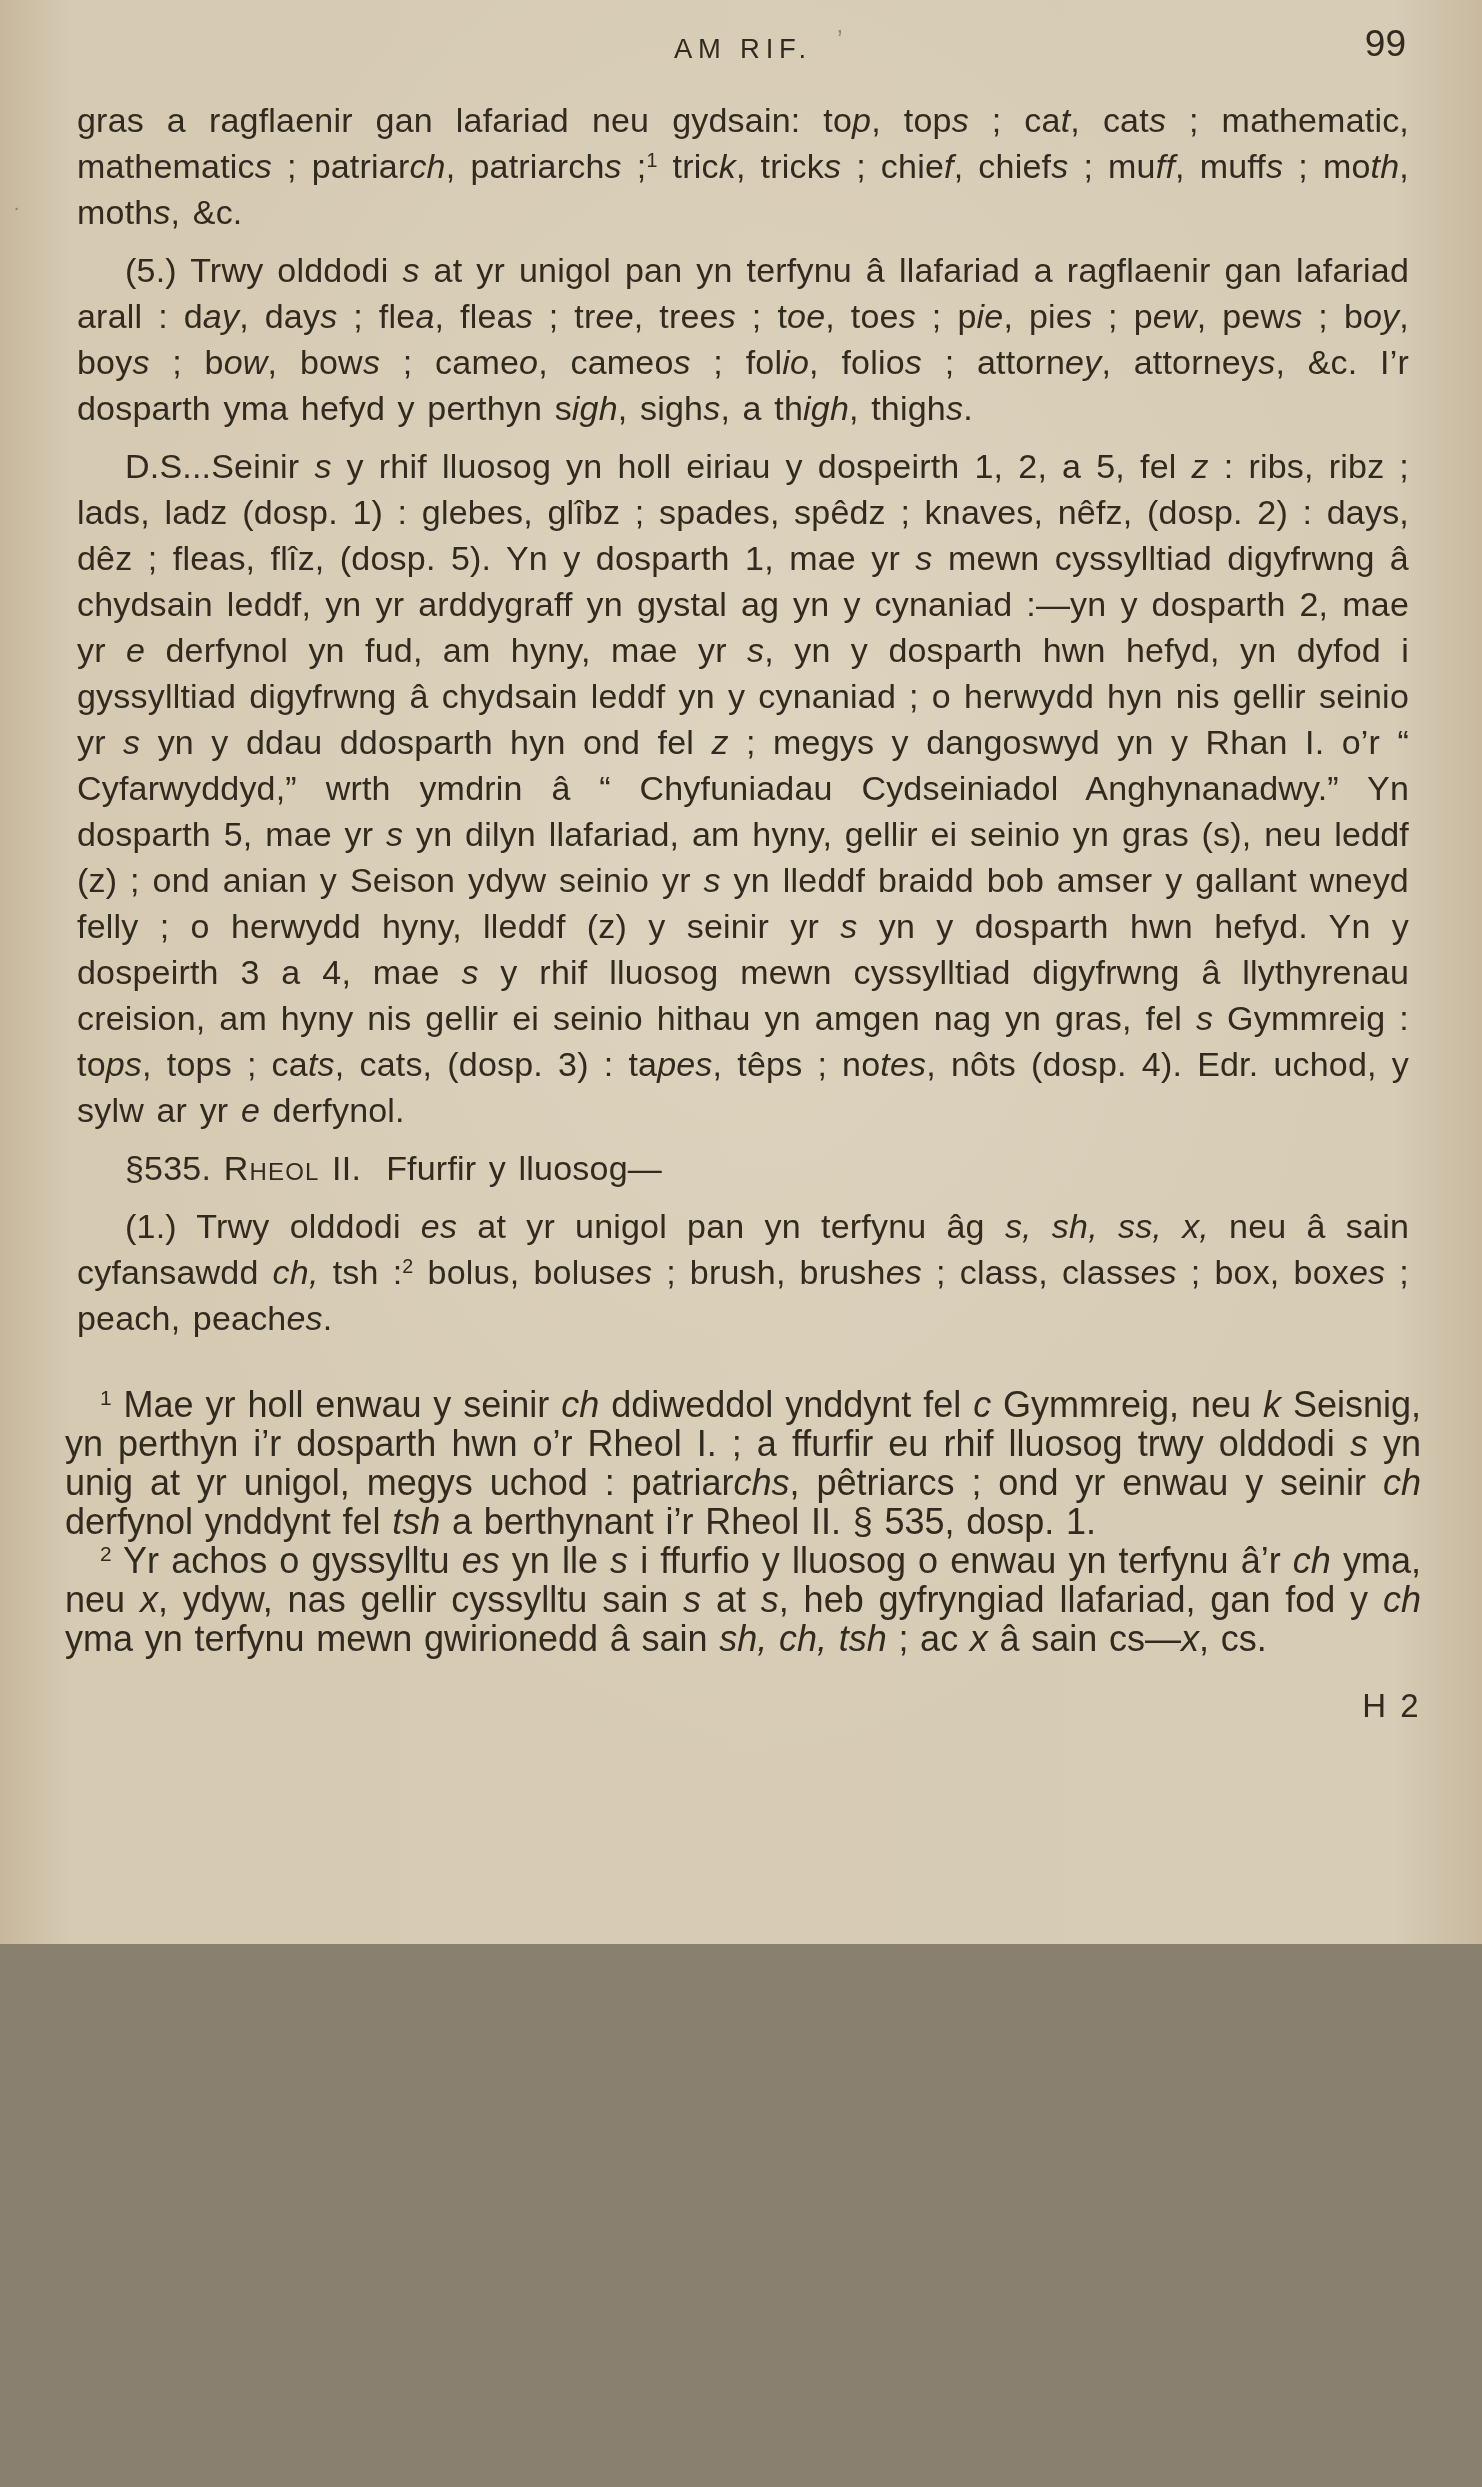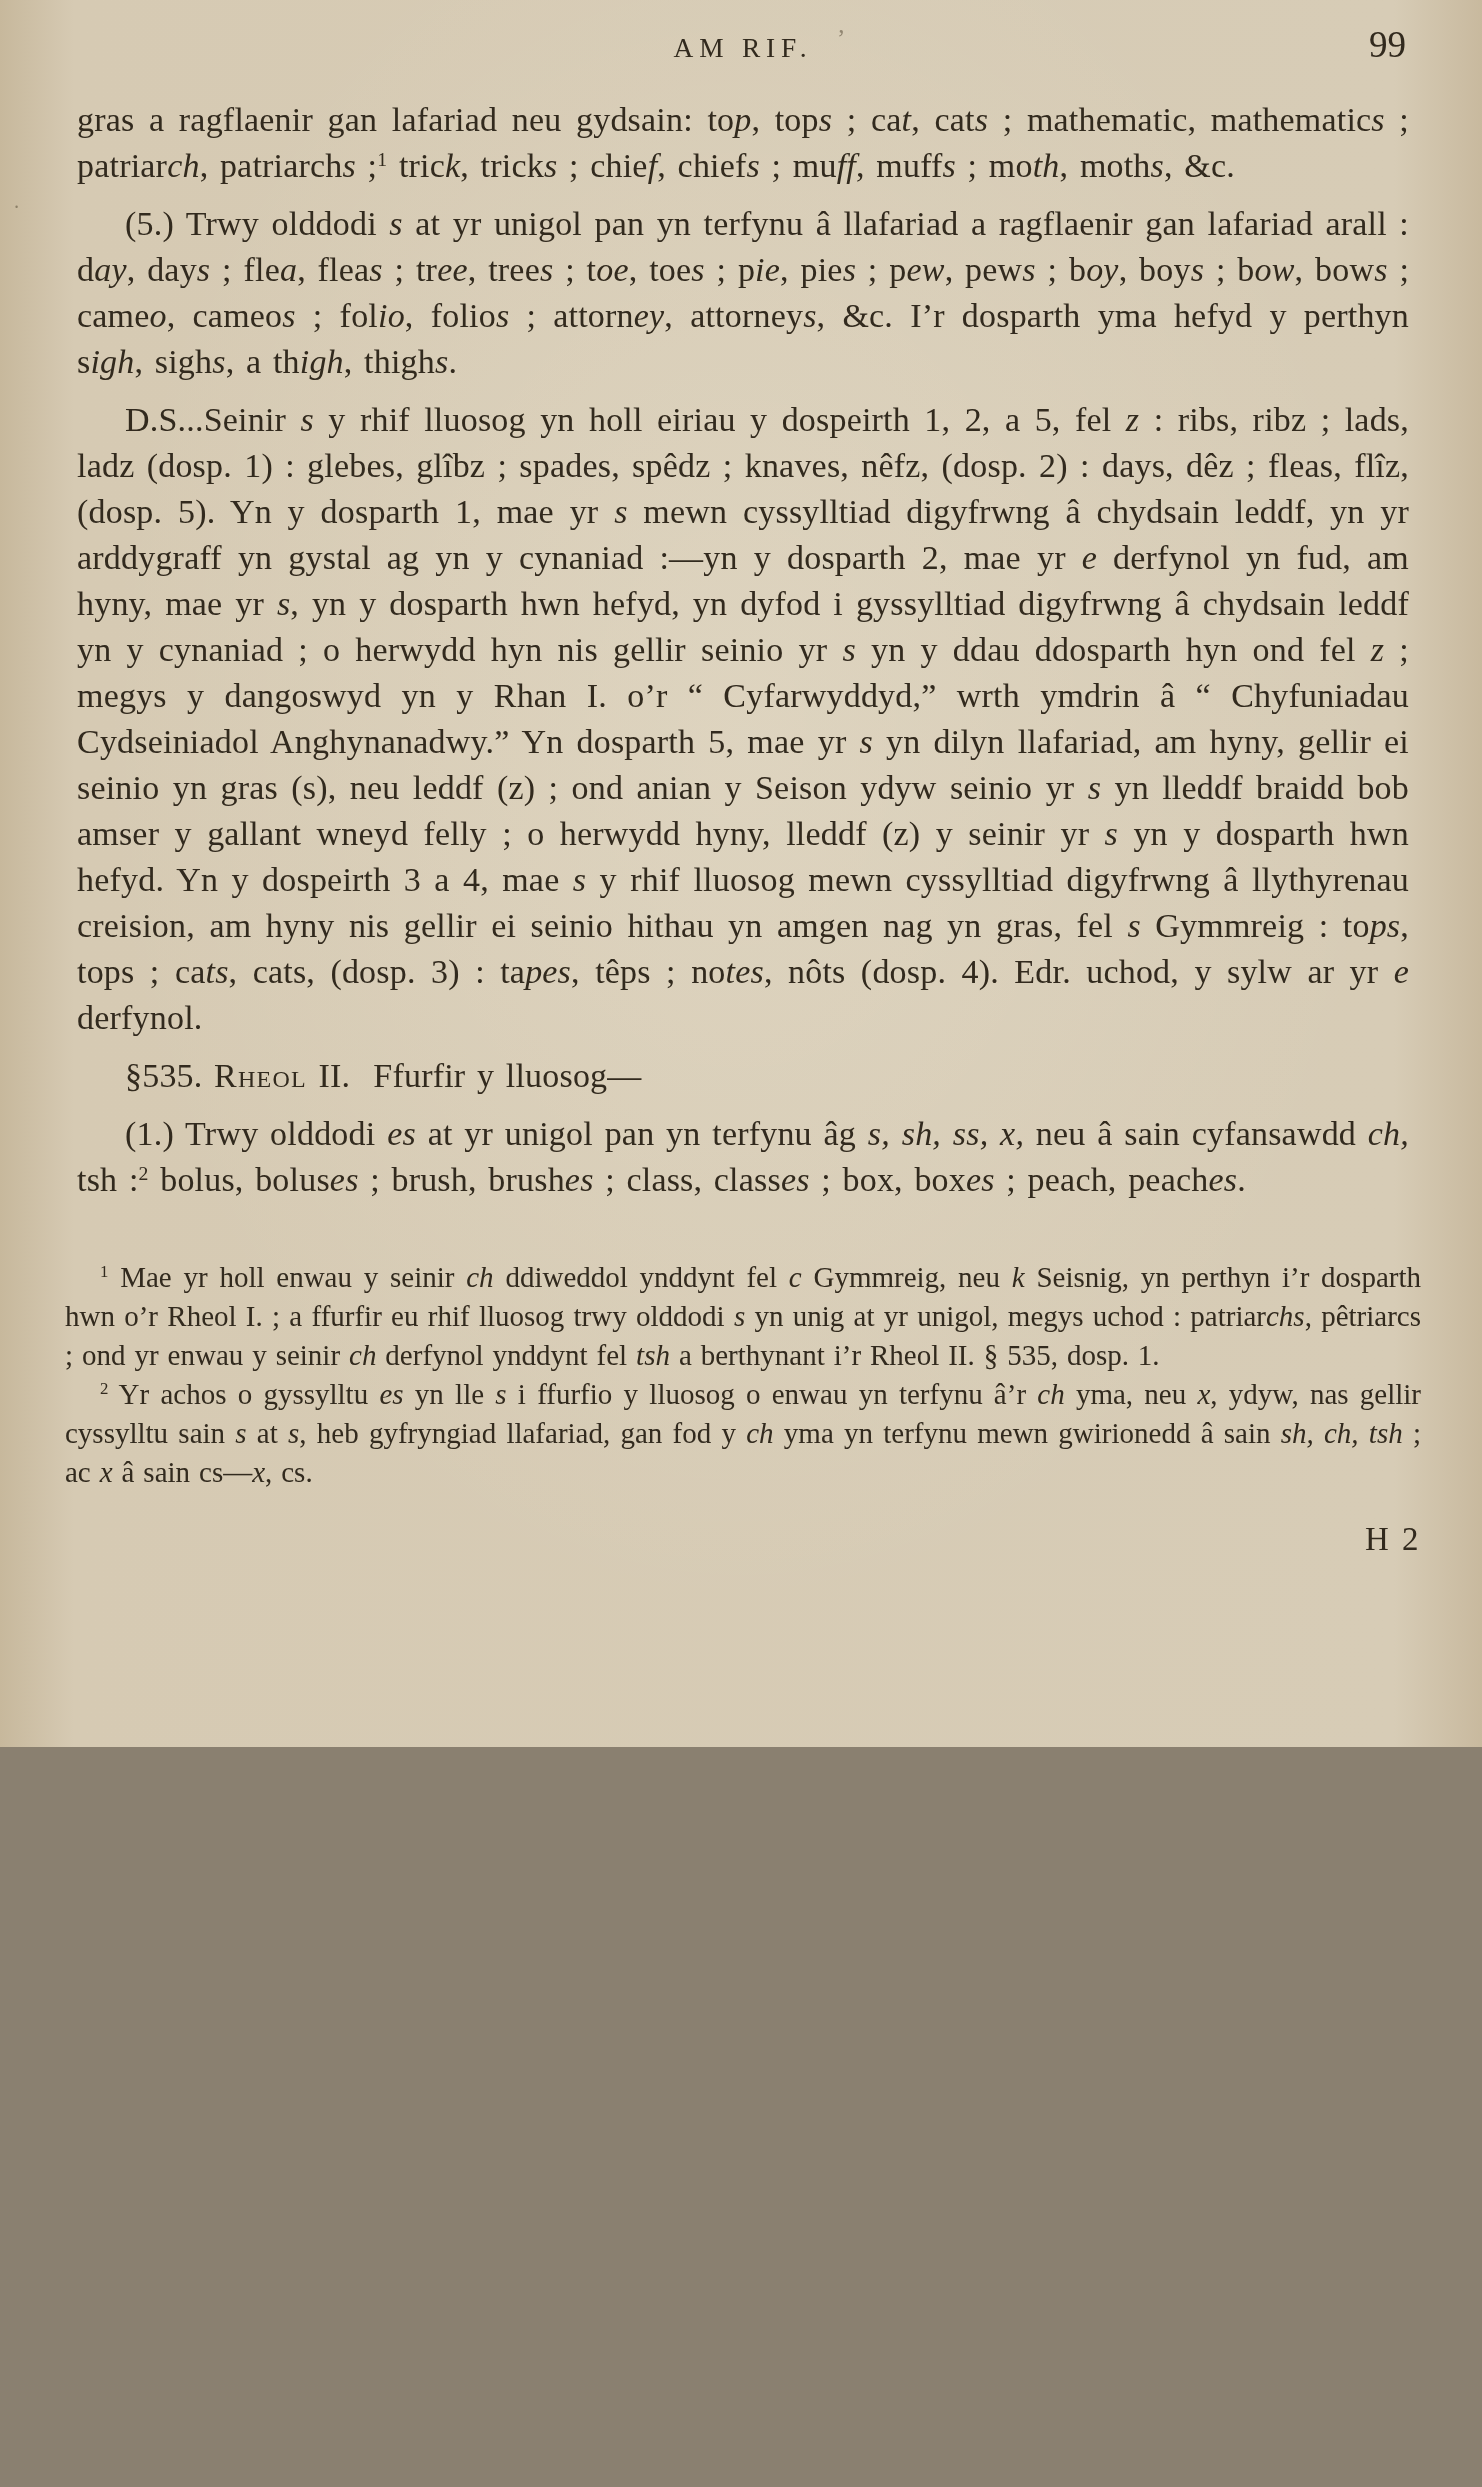--- a/index.html
+++ b/index.html
@@ -3,29 +3,29 @@
 <meta charset="utf-8">
 <style>
   html, body {
     margin: 0;
     padding: 0;
     background: #8a8070;
   }
   .page {
     position: relative;
     width: 1483px;
-    height: 1747px;
+    height: 1944px;
     box-sizing: border-box;
     overflow: hidden;
     padding: 21.6px 62px 0 65px;
     background:
       radial-gradient(ellipse at 50% 42%, rgba(255,252,240,0.18), rgba(0,0,0,0) 62%),
       linear-gradient(90deg, #c7b89c 0%, #d6cab3 5%, #d7ccb6 94%, #c8b99e 100%),
       #d3c6ad;
-    font-family: Liberation Serif, serif;
+    font-family: Liberation Sans, sans-serif;
     color: #322a1e;
   }
   
   .page-header { position: relative; height: 63px; }
   .running-title {
     position: absolute; left: 0; right: 0; top: 11.6px;
     text-align: center;
     font-size: 27.4px;
     letter-spacing: 5.8px;
   }
@@ -47,22 +47,22 @@
   sup {
     font-size: 58%;
     vertical-align: baseline;
     position: relative;
     top: -0.55em;
     line-height: 0;
   }
   .sc { font-variant: small-caps; letter-spacing: 1.2px; }
   
   .footnotes {
-    margin-top: 55px;
-    font-size: 29px;
+    margin-top: 44px;
+    font-size: 36px;
     line-height: 39px;
     text-align: justify;
     word-spacing: 1.7px;
   }
   .fn { margin: 0; text-indent: 35px; }
   
   .signature {
     margin-top: 29px;
     text-align: right;
     font-size: 33px;

